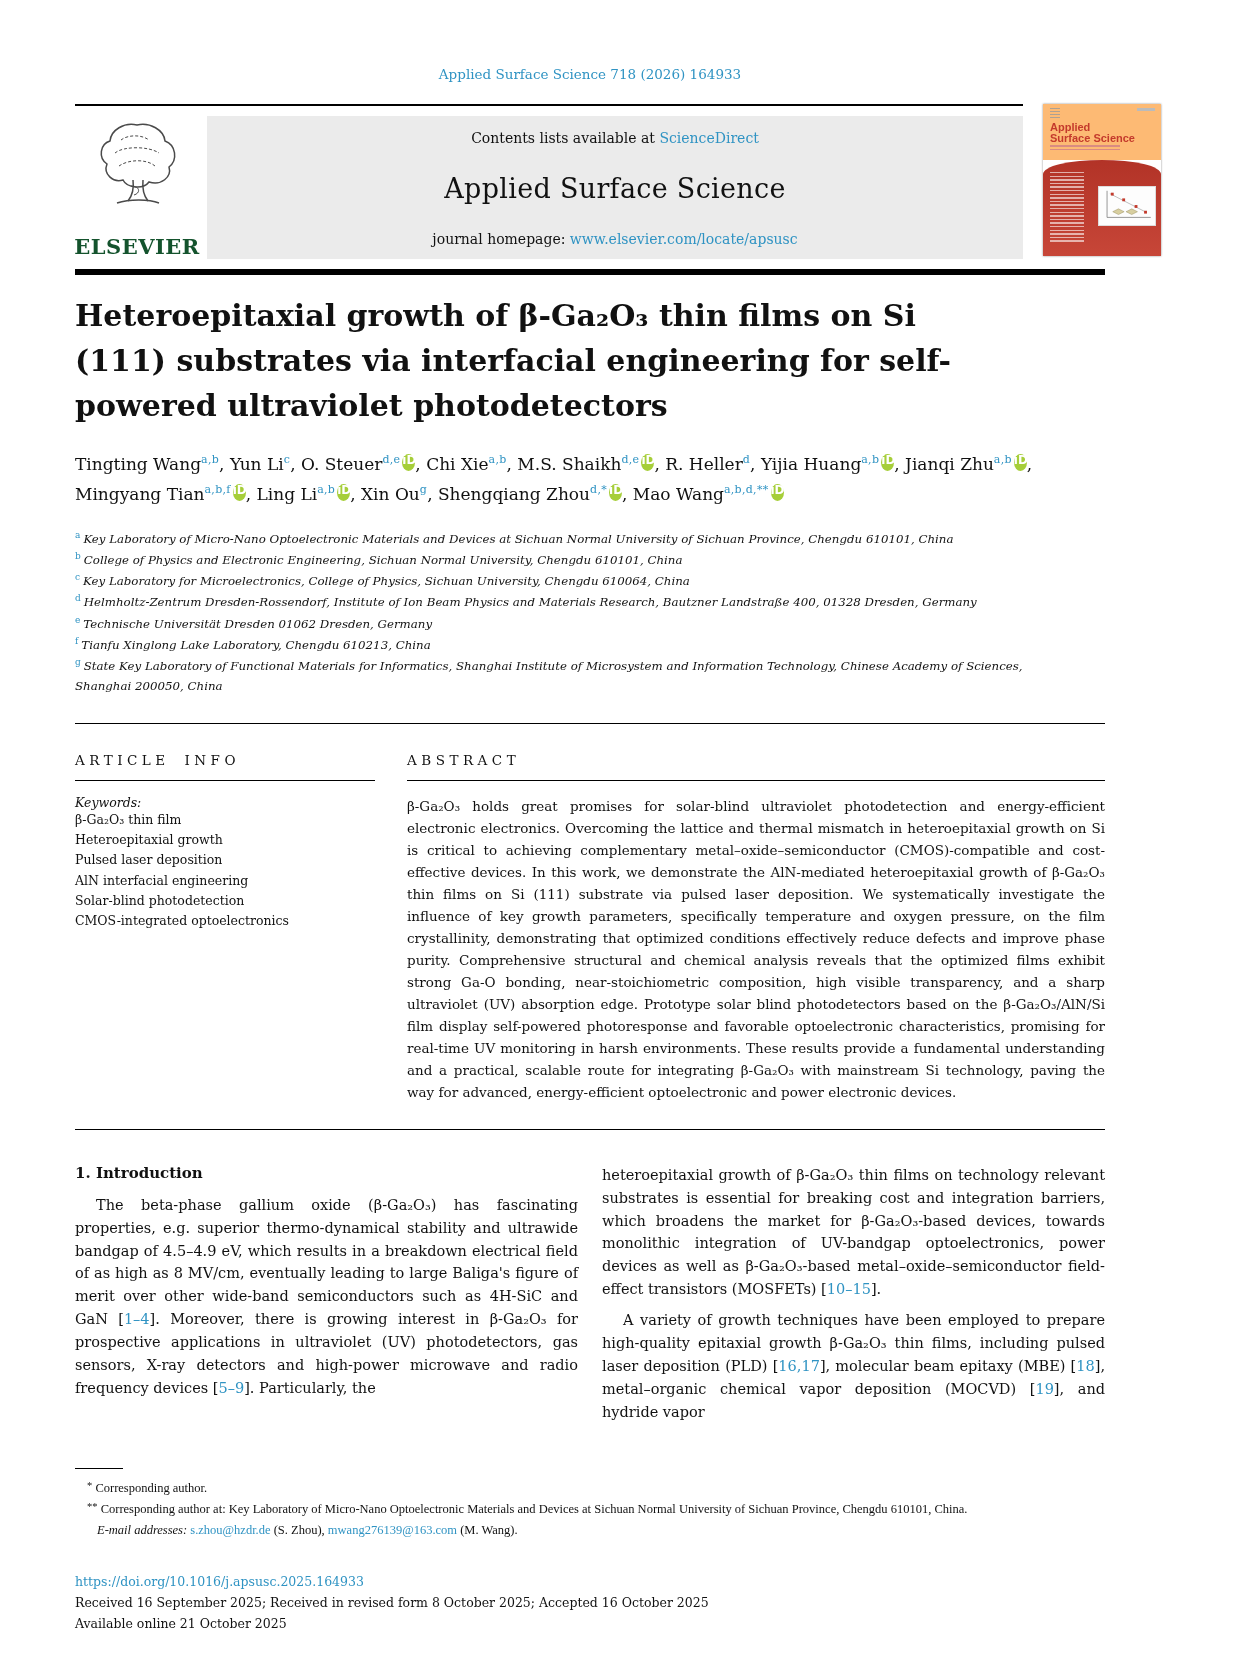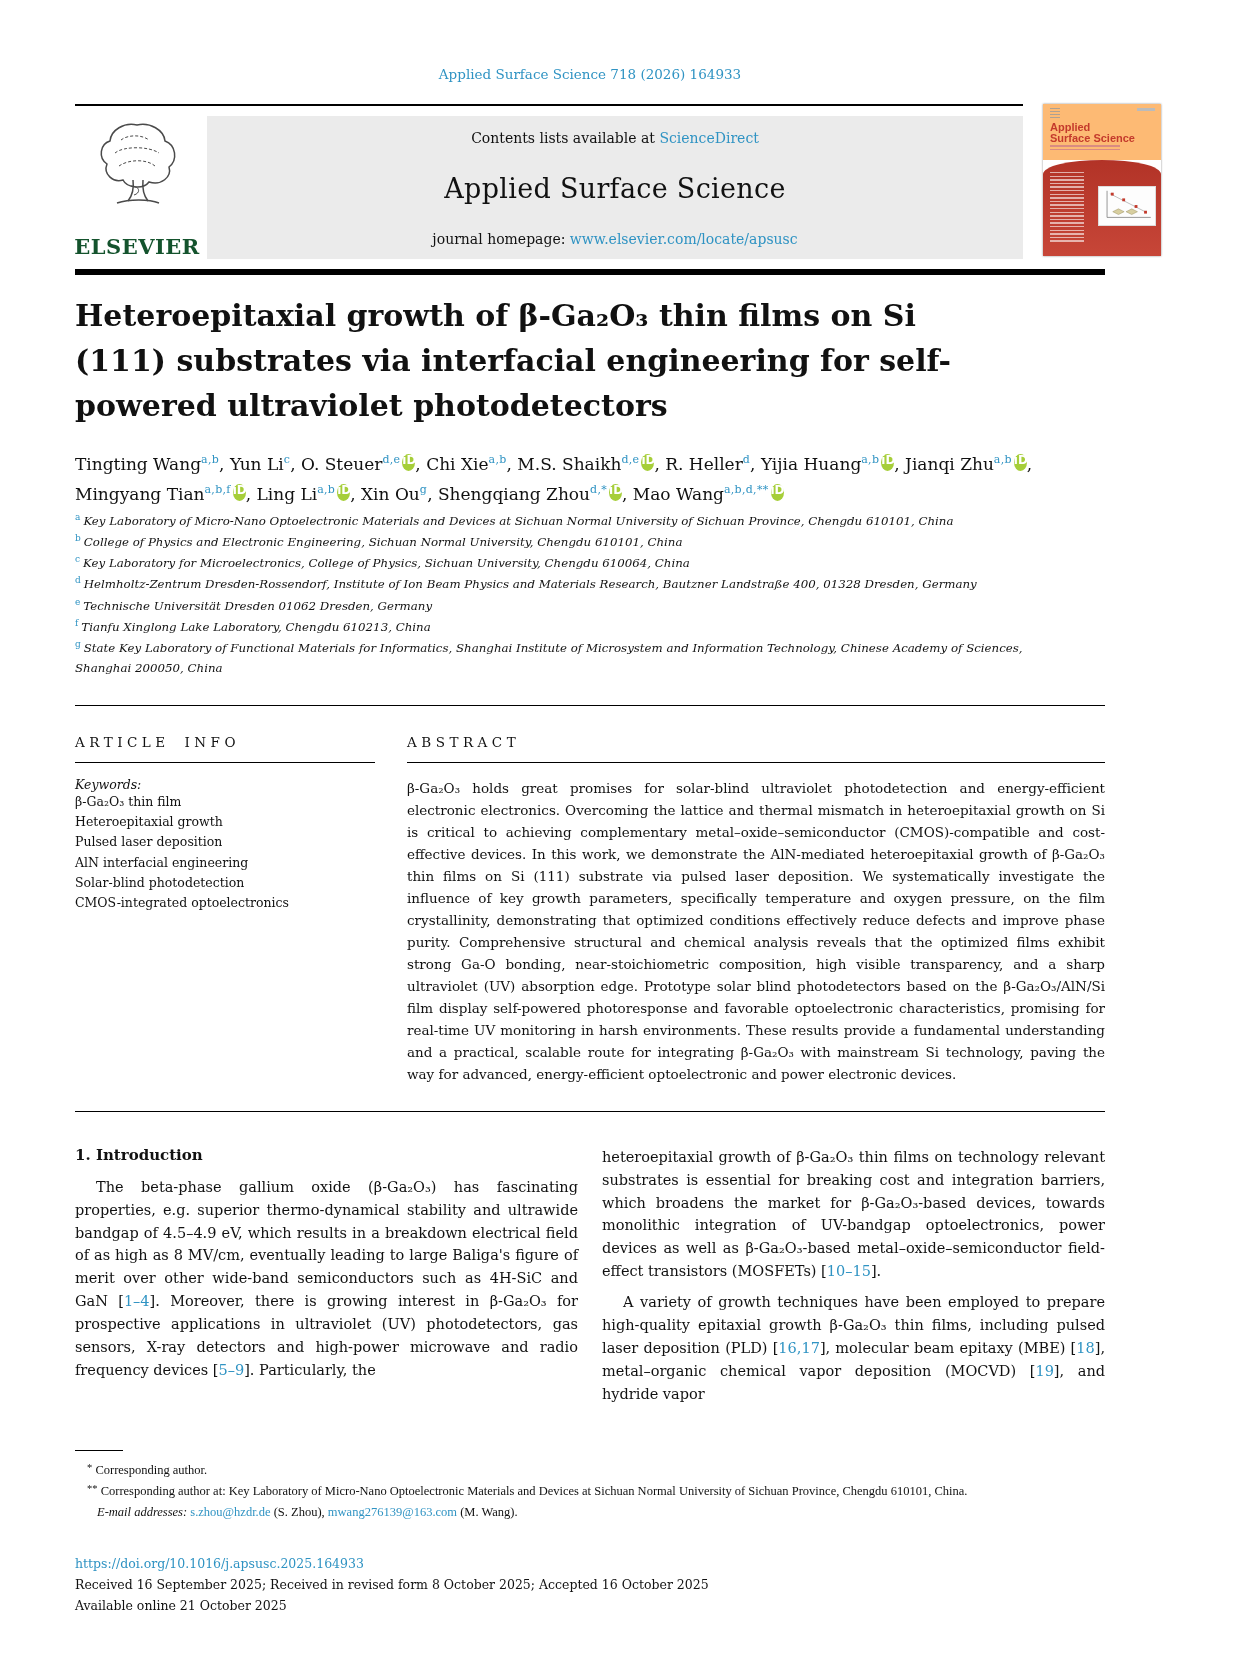--- a/index.html
+++ b/index.html
@@ -43,21 +43,21 @@
   .thick-rule { width:1030px; height:6px; background:#000; margin-top:10px; }
 
   .article-type { font-size:15px; margin-top:22px; }
   .paper-title { font-size:30px; font-weight:bold; line-height:1.5; margin-top:18px; width:900px; }
   .authors { font-size:17px; line-height:1.75; margin-top:22px; width:980px; }
   .authors .sup { font-size:11px; color:#2f93c3; vertical-align:7px; letter-spacing:0.3px; }
   .orcid { display:inline-block; width:13px; height:17px; border-radius:50%; background:#a6ce39; color:#fff;
      font-family:"DejaVu Sans", sans-serif; font-size:12px; font-weight:bold; line-height:13px; text-align:center;
      vertical-align:6px; margin-left:2px; }
 
-  .affiliations { }
+  .affiliations { margin-top:18px; }
   .affil-row { font-size:11.8px; font-style:italic; line-height:1.72; width:1000px; }
   .affil-row .sup { font-size:9px; color:#2f93c3; vertical-align:5px; font-style:normal; margin-right:3px; }
 
   .section-divider { width:1030px; border:none; border-top:1.2px solid #000; margin-top:26px; }
 
   
   .info-abstract { display:flex; margin-top:28px; width:1030px; }
   .info-col { width:300px; flex-shrink:0; }
   .abstract-col { flex:1; margin-left:32px; }
   .block-heading { font-size:13.5px; letter-spacing:4.5px; word-spacing:6px; font-family:"DejaVu Serif", serif; }

